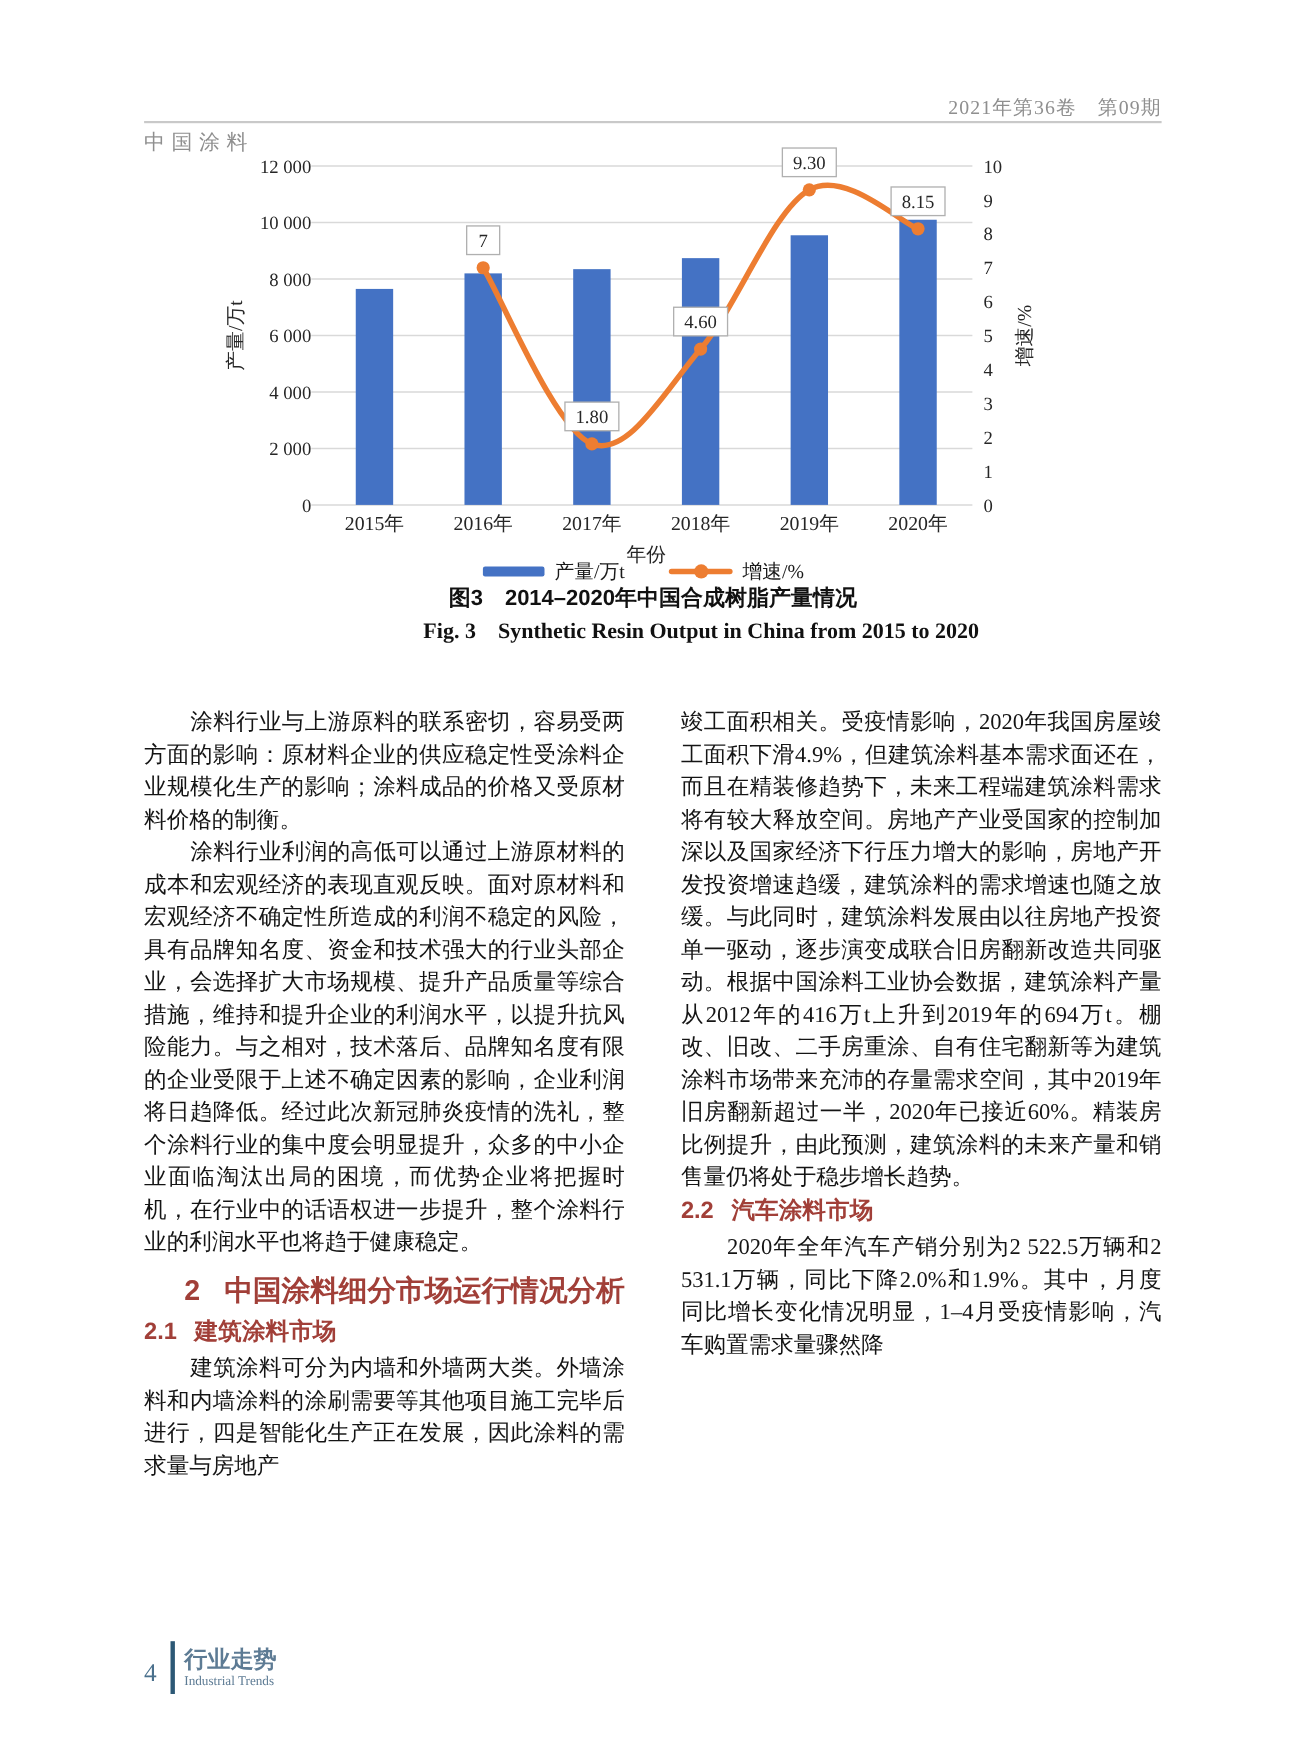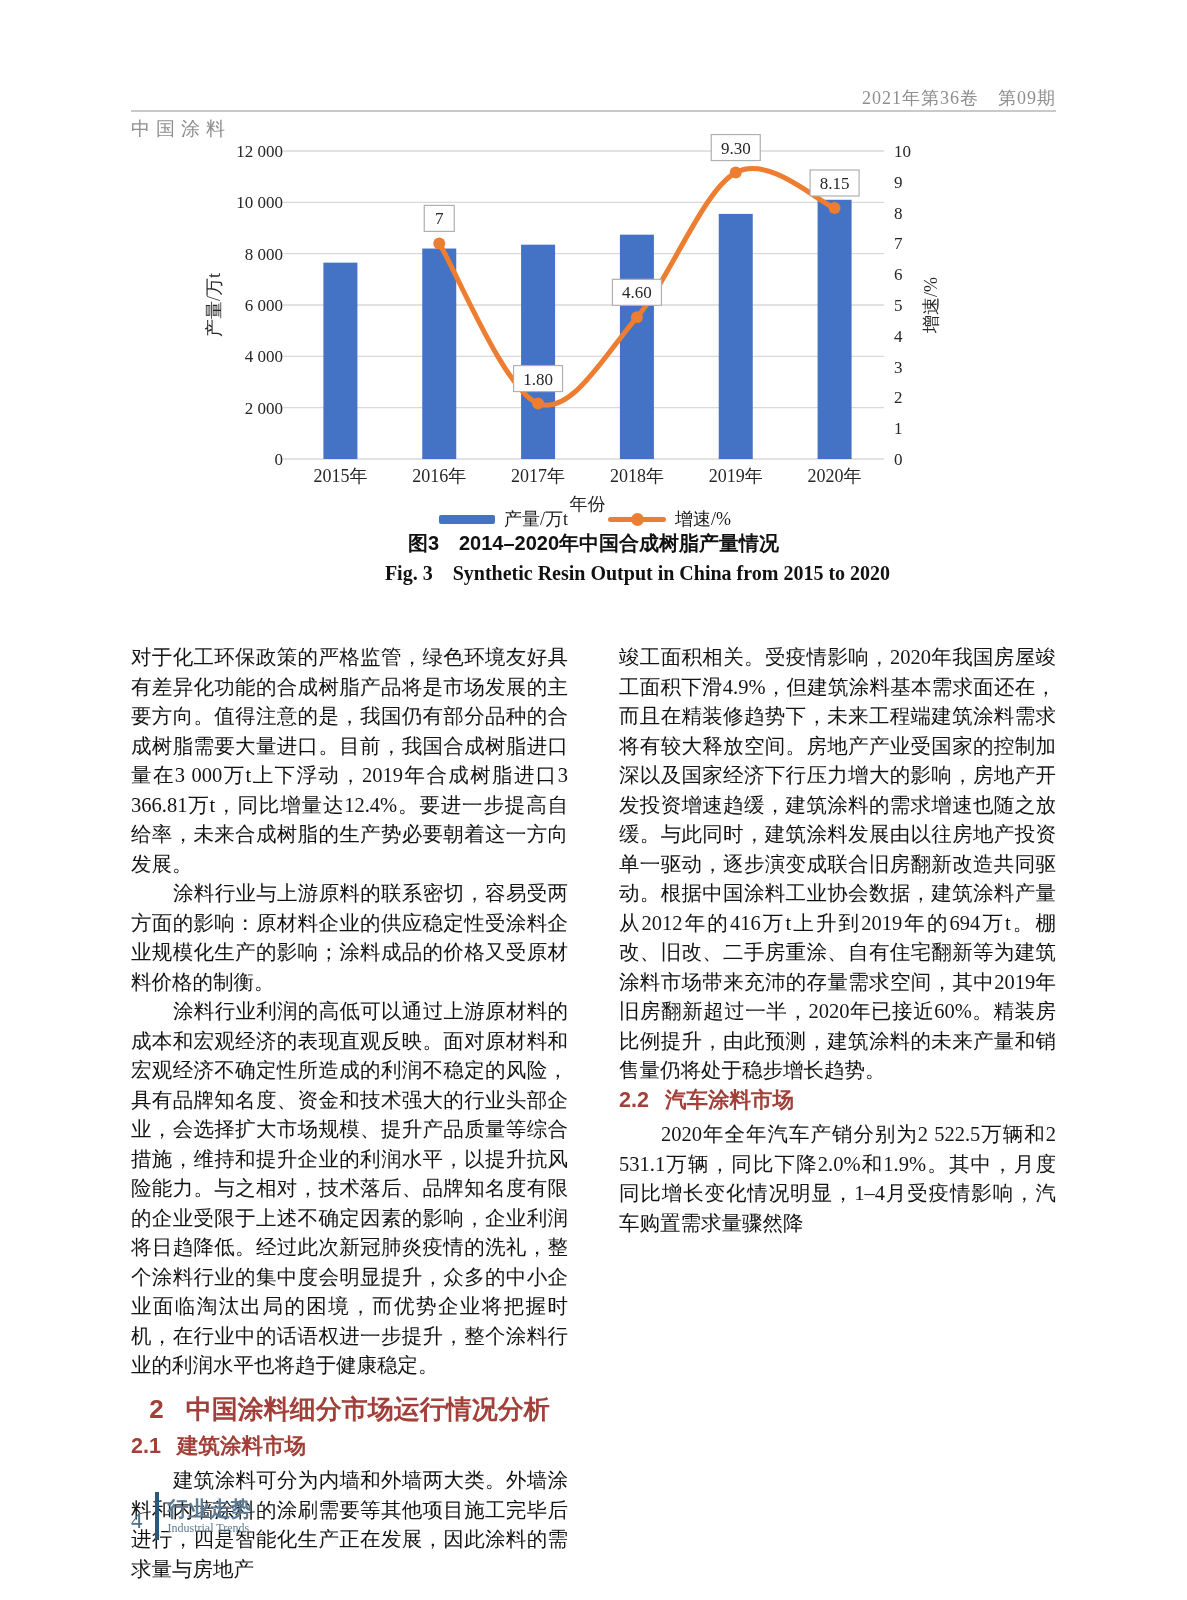--- a/index.html
+++ b/index.html
@@ -32,21 +32,21 @@
 
   .caption-zh{left:0;top:530px;width:1187px;text-align:center;font-family:"Liberation Sans","DejaVu Sans",sans-serif;font-weight:bold;font-size:20px;color:#111;}
   .caption-en{left:0;top:560px;width:1187px;text-align:center;font-family:"Liberation Serif","DejaVu Serif",serif;font-weight:bold;font-size:20px;color:#111;padding-left:44px;}
 
   
   .col{position:absolute;top:643px;width:437px;text-align:justify;font-size:20.5px;line-height:29.5px;color:#141414;}
   .col-left{left:131px;}
   .col-right{left:619px;}
   .col p{margin:0;text-indent:2.05em;}
   .col p.noindent{text-indent:0;}
-  .sec-h2{font-family:"Liberation Sans","DejaVu Sans",sans-serif;font-weight:bold;color:#a13f38;font-size:26px;margin:13px 0 9px;line-height:1.2;text-align:center;}
+  .sec-h2{font-family:"Liberation Sans","DejaVu Sans",sans-serif;font-weight:bold;color:#a13f38;font-size:26px;margin:13px 0 9px;line-height:1.2;text-align:right;}
   .sec-h2 .num{margin-right:22px;}
   .sec-h3{font-family:"Liberation Sans","DejaVu Sans",sans-serif;font-weight:bold;color:#a13f38;font-size:21.5px;margin:2px 0 7px;line-height:1.2;text-align:left;}
   .sec-h3 .num{margin-right:16px;}
 
   
   .footer{left:131px;top:1492px;display:flex;align-items:center;}
   .footer .page-num{font-size:23px;color:#4a708c;margin-right:12px;margin-top:10px;}
   .footer .vbar{width:4px;height:48px;background:#2c5875;margin-right:9px;}
   .footer .sec-cn{font-family:Liberation Sans, sans-serif;font-weight:bold;font-size:21px;color:#5d7b94;line-height:1.2;}
   .footer .sec-en{font-family:"Liberation Serif","DejaVu Serif",serif;font-size:12px;color:#5d7b94;line-height:1.3;}
@@ -130,21 +130,20 @@
         <i class="dot" style="background: rgb(237, 125, 49);"></i>
       </span>
     <span>增速/%</span>
   </div>
 </div>
 
 <div class="abs caption-zh">图3　2014–2020年中国合成树脂产量情况</div>
 <div class="abs caption-en">Fig. 3　Synthetic Resin Output in China from 2015 to 2020</div>
 
 <div class="col col-left">
-  <p class="noindent">对于化工环保政策的严格监管，绿色环境友好具有差异化功能的合成树脂产品将是市场发展的主要方向。值得注意的是，我国仍有部分品种的合成树脂需要大量进口。目前，我国合成树脂进口量在3 000万t上下浮动，2019年合成树脂进口3 366.81万t，同比增量达12.4%。要进一步提高自给率，未来合成树脂的生产势必要朝着这一方向发展。</p>
   <p>涂料行业与上游原料的联系密切，容易受两方面的影响：原材料企业的供应稳定性受涂料企业规模化生产的影响；涂料成品的价格又受原材料价格的制衡。</p>
   <p>涂料行业利润的高低可以通过上游原材料的成本和宏观经济的表现直观反映。面对原材料和宏观经济不确定性所造成的利润不稳定的风险，具有品牌知名度、资金和技术强大的行业头部企业，会选择扩大市场规模、提升产品质量等综合措施，维持和提升企业的利润水平，以提升抗风险能力。与之相对，技术落后、品牌知名度有限的企业受限于上述不确定因素的影响，企业利润将日趋降低。经过此次新冠肺炎疫情的洗礼，整个涂料行业的集中度会明显提升，众多的中小企业面临淘汰出局的困境，而优势企业将把握时机，在行业中的话语权进一步提升，整个涂料行业的利润水平也将趋于健康稳定。</p>
   <div class="sec-h2">
     <span class="num">2</span><span>中国涂料细分市场运行情况分析</span>
   </div>
   <div class="sec-h3">
     <span class="num">2.1</span><span>建筑涂料市场</span>
   </div>
   <p>建筑涂料可分为内墙和外墙两大类。外墙涂料和内墙涂料的涂刷需要等其他项目施工完毕后进行，四是智能化生产正在发展，因此涂料的需求量与房地产</p>
 </div>

